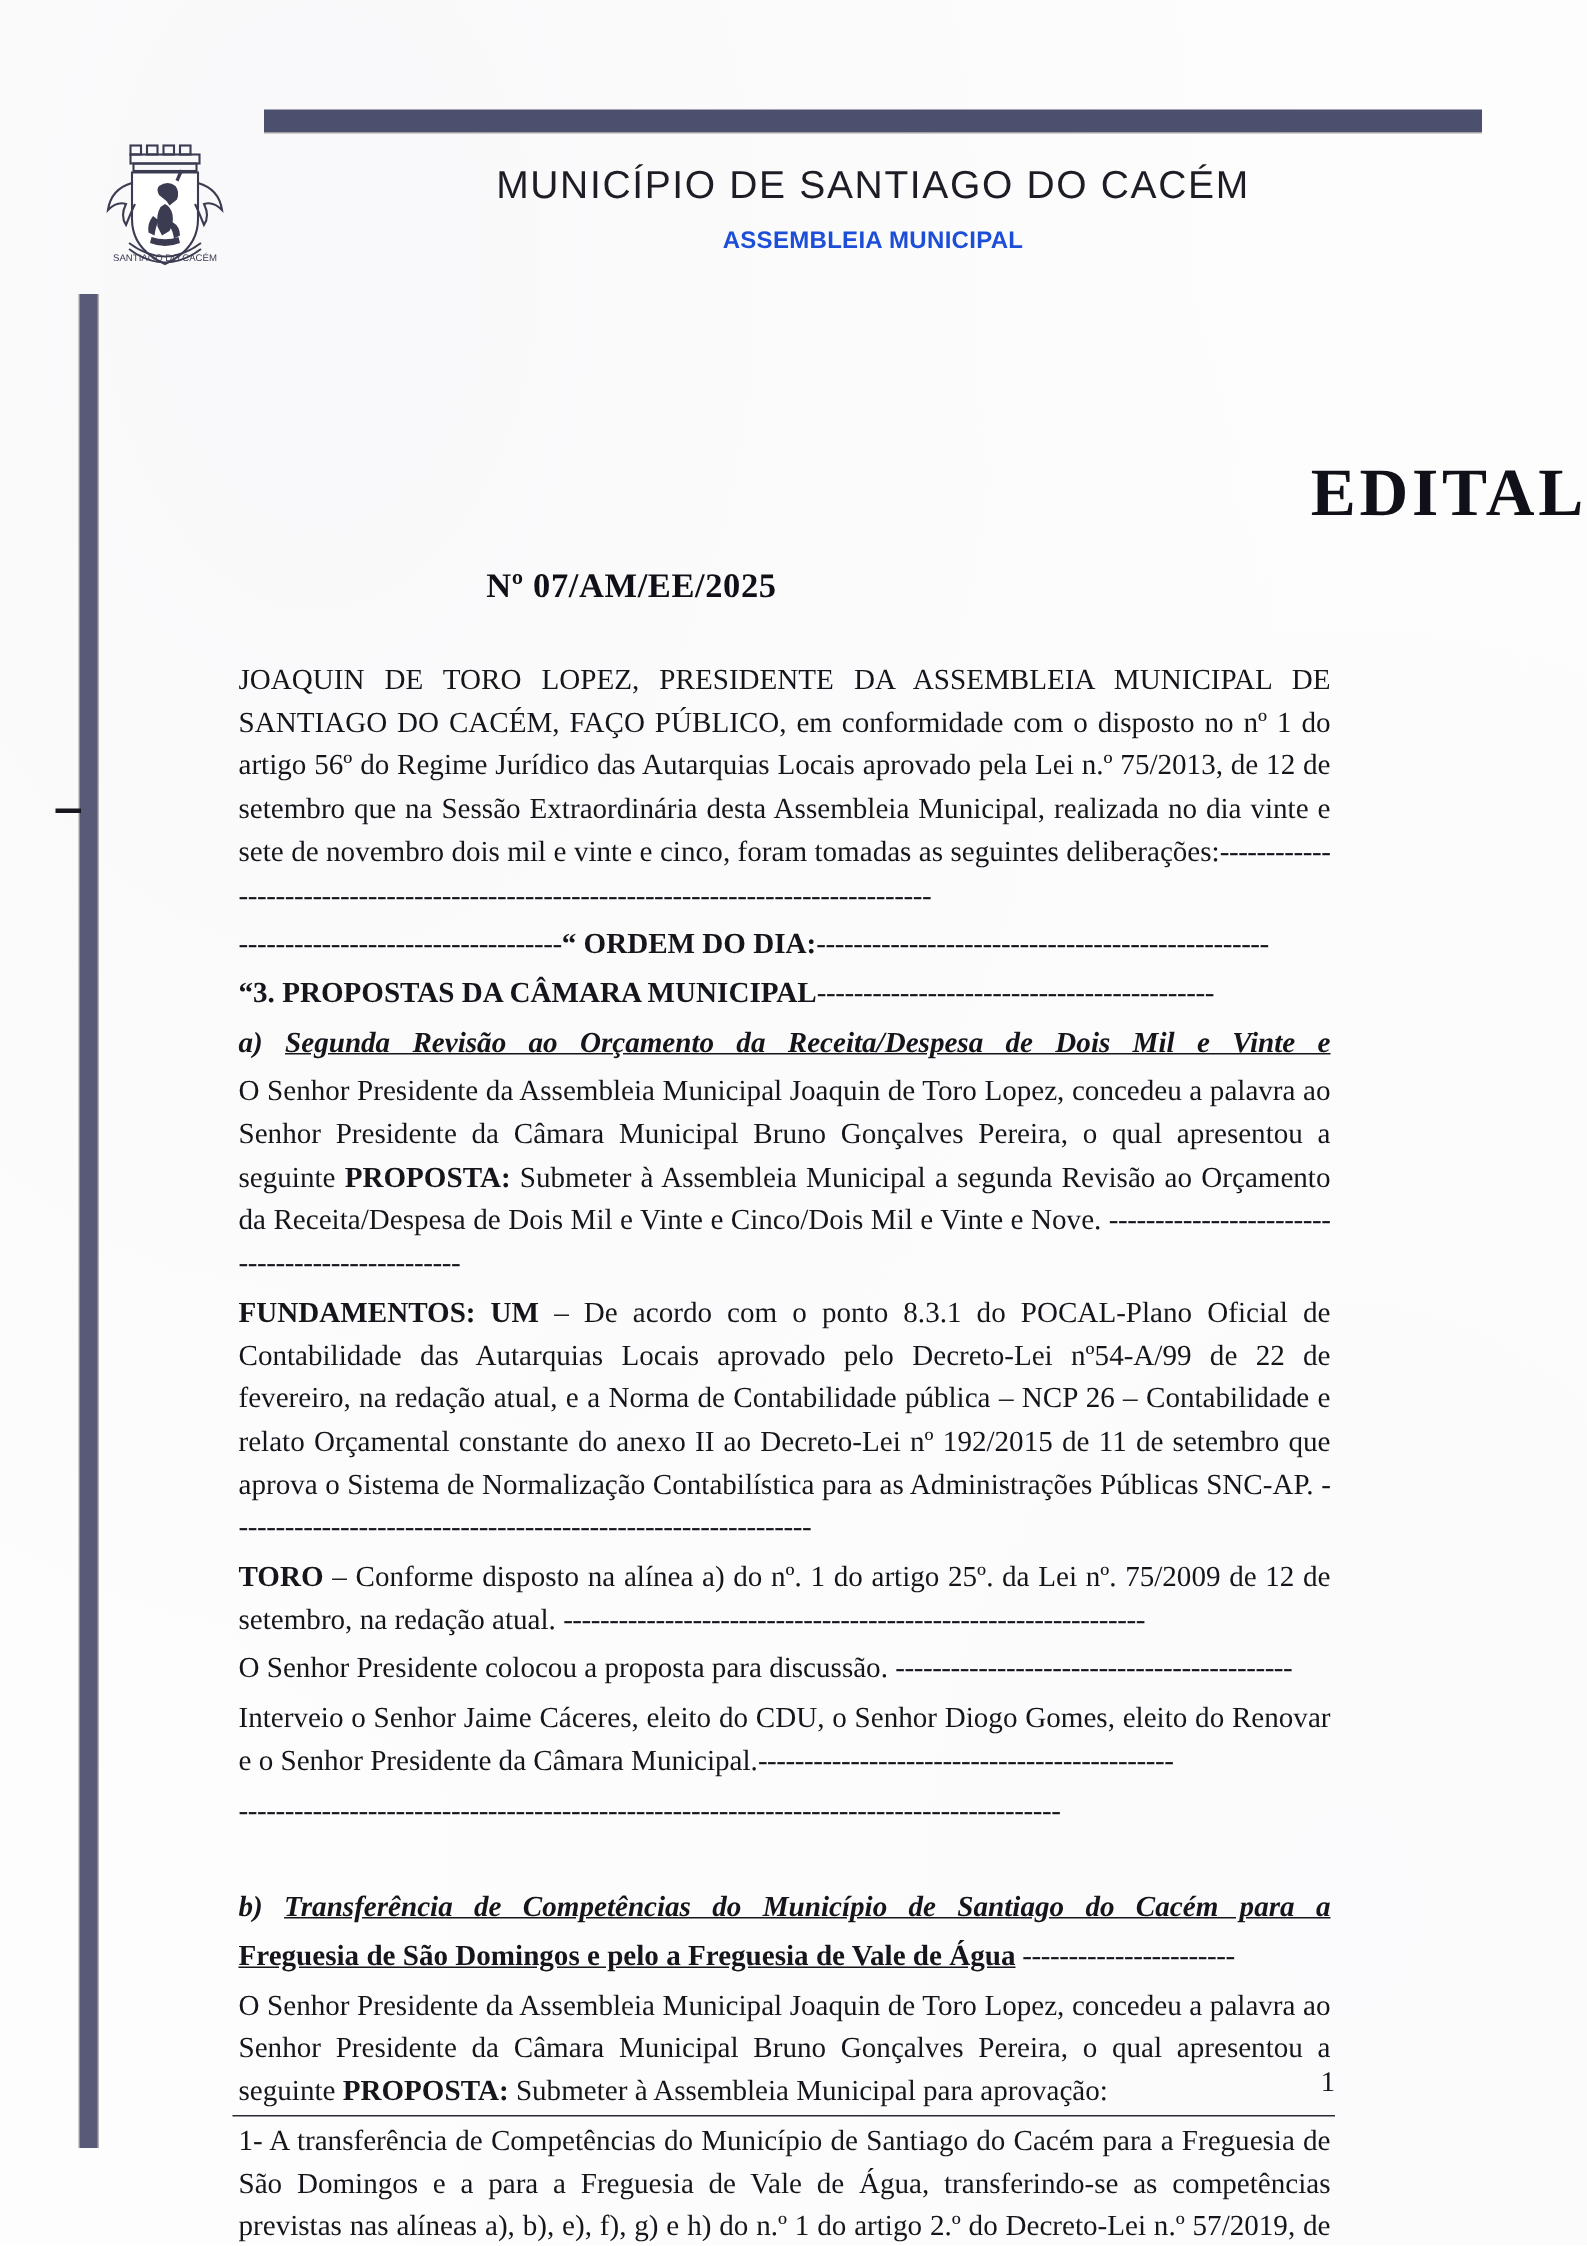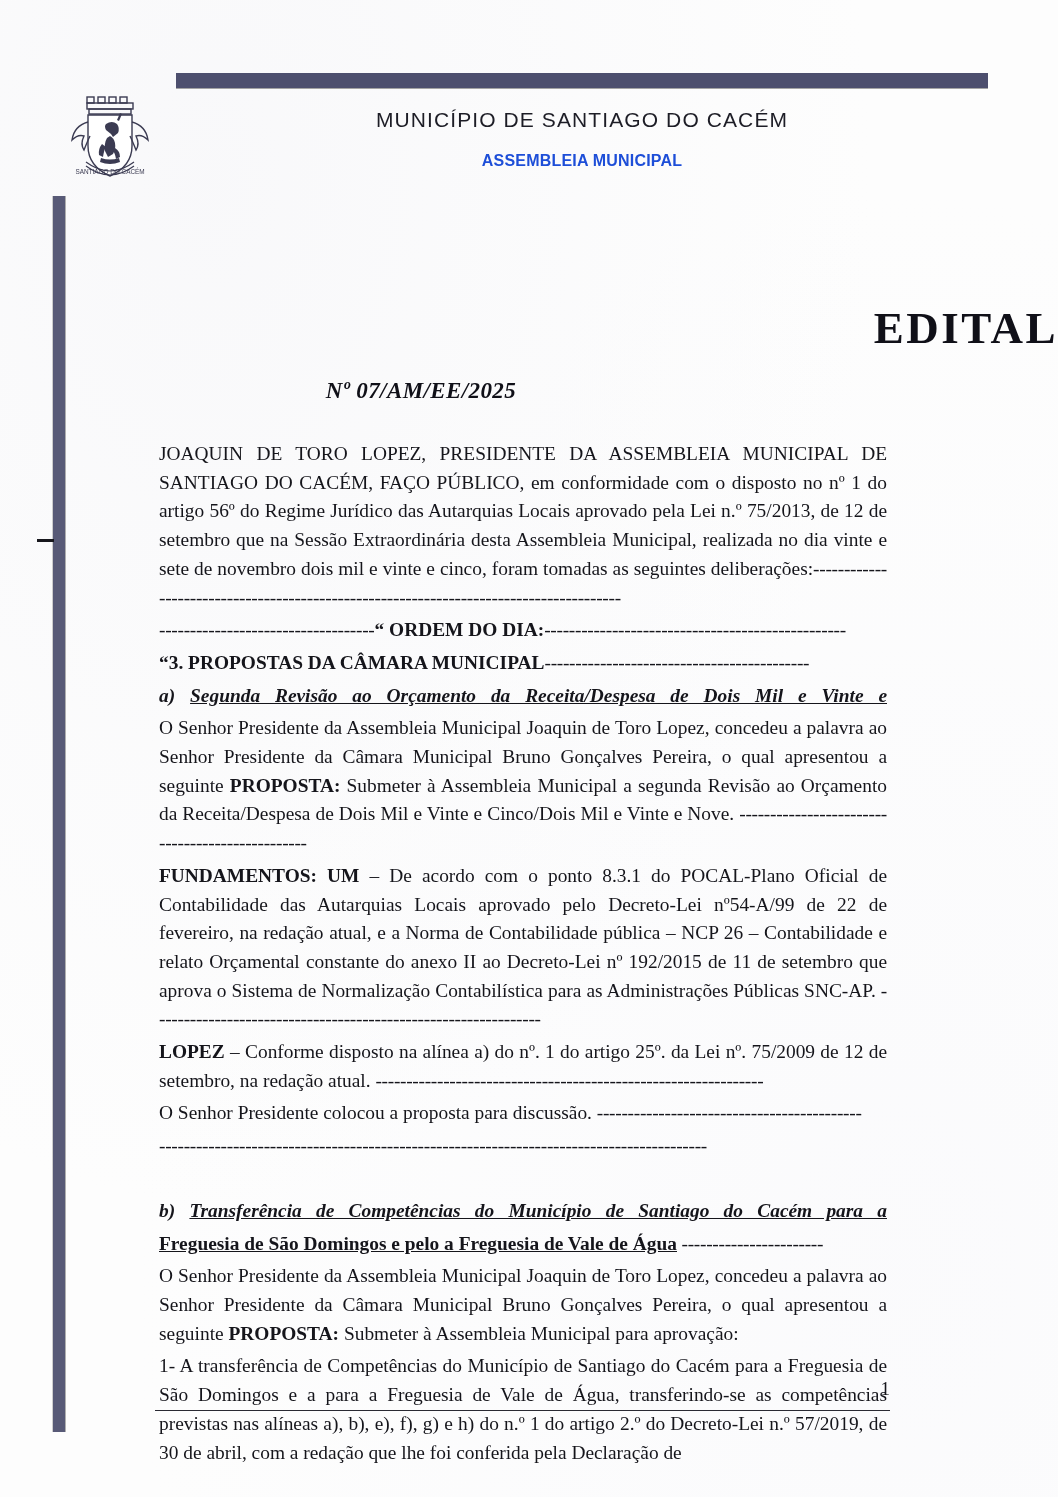--- a/index.html
+++ b/index.html
@@ -46,21 +46,21 @@
     height: 104px;
   }
 
   .org-title {
     position: absolute;
     left: 176px;
     top: 108px;
     width: 812px;
     text-align: center;
     font-family: "Liberation Sans", "DejaVu Sans", sans-serif;
-    font-size: 21px;
+    font-size: 26px;
     letter-spacing: 1.1px;
     color: #1d1d26;
     white-space: nowrap;
   }
 
   .org-subtitle {
     position: absolute;
     left: 176px;
     top: 152px;
     width: 812px;
@@ -106,21 +106,20 @@
   .doc-number {
     position: absolute;
     left: 0;
     top: 378px;
     width: 842px;
     text-align: center;
     font-size: 23px;
     font-weight: bold;
     letter-spacing: 0.4px;
     color: #101018;
-    font-style: italic;
   }
 
   
   .body-block {
     position: absolute;
     left: 155px;
     top: 436px;
     width: 736px;
     font-size: 19.4px;
     line-height: 28.7px;
@@ -223,24 +222,25 @@
 
     <p><span class="b">“3. PROPOSTAS DA CÂMARA MUNICIPAL</span><span class="dashes">-------------------------------------------</span></p>
 
     <p class="just-stretch"><span class="b">a) </span><span class="bu">Segunda Revisão ao Orçamento da Receita/Despesa de Dois Mil e Vinte e</span></p>
 
 
     <p><span>O Senhor Presidente da Assembleia Municipal Joaquin de Toro Lopez, concedeu a palavra ao Senhor Presidente da Câmara Municipal Bruno Gonçalves Pereira, o qual apresentou a seguinte </span><span class="b">PROPOSTA:</span><span> Submeter à Assembleia Municipal a segunda Revisão ao Orçamento da Receita/Despesa de Dois Mil e Vinte e Cinco/Dois Mil e Vinte e Nove. </span><span class="dashes">------------------------------------------------</span></p>
 
     <p><span class="b">FUNDAMENTOS: UM</span><span> – De acordo com o ponto 8.3.1 do POCAL-Plano Oficial de Contabilidade das Autarquias Locais aprovado pelo Decreto-Lei nº54-A/99 de 22 de fevereiro, na redação atual, e a Norma de Contabilidade pública – NCP 26 – Contabilidade e relato Orçamental constante do anexo II ao Decreto-Lei nº 192/2015 de 11 de setembro que aprova o Sistema de Normalização Contabilística para as Administrações Públicas SNC-AP. </span><span class="dashes">---------------------------------------------------------------</span></p>
 
-    <p><span class="b">LOPEZ</span><span> – Conforme disposto na alínea a) do nº. 1 do artigo 25º. da Lei nº. 75/2009 de 12 de setembro, na redação atual. </span><span class="dashes">---------------------------------------------------------------</span></p>
+    <p><span class="b">TORO</span><span> – Conforme disposto na alínea a) do nº. 1 do artigo 25º. da Lei nº. 75/2009 de 12 de setembro, na redação atual. </span><span class="dashes">---------------------------------------------------------------</span></p>
 
     <p><span>O Senhor Presidente colocou a proposta para discussão. </span><span class="dashes">-------------------------------------------</span></p>
 
+    <p><span>Interveio o Senhor Jaime Cáceres, eleito do CDU, o Senhor Diogo Gomes, eleito do Renovar e o Senhor Presidente da Câmara Municipal.</span><span class="dashes">---------------------------------------------</span></p>
 
 
     <p><span class="dashes">-----------------------------------------------------------------------------------------</span></p>
 
     <div class="p-gap"></div>
 
     <p class="just-stretch"><span class="b">b) </span><span class="bu">Transferência de Competências do Município de Santiago do Cacém para a</span></p>
 
     <p><span class="bu">Freguesia de São Domingos e pelo a Freguesia de Vale de Água</span><span class="dashes"> -----------------------</span></p>
 

